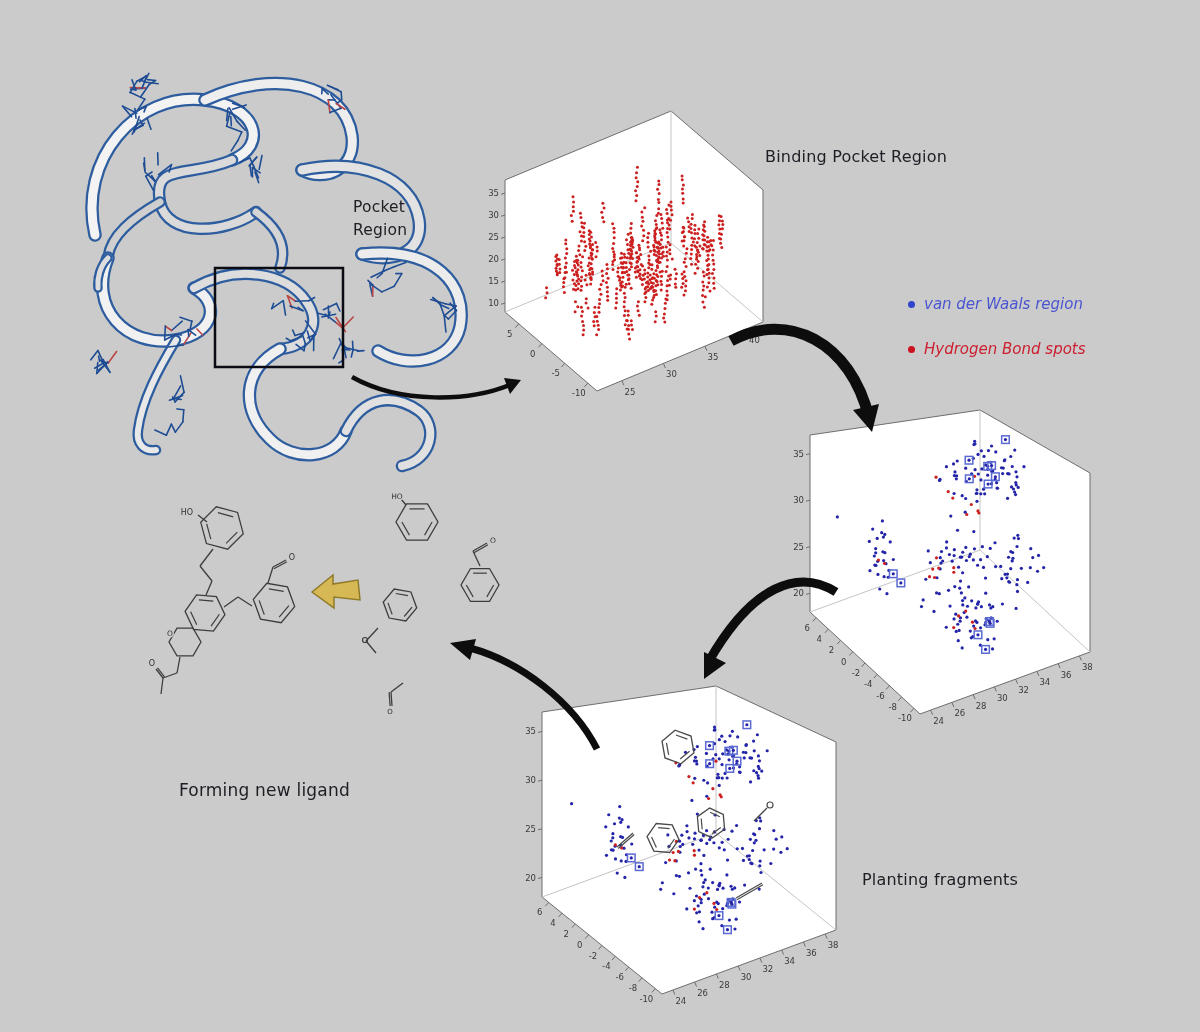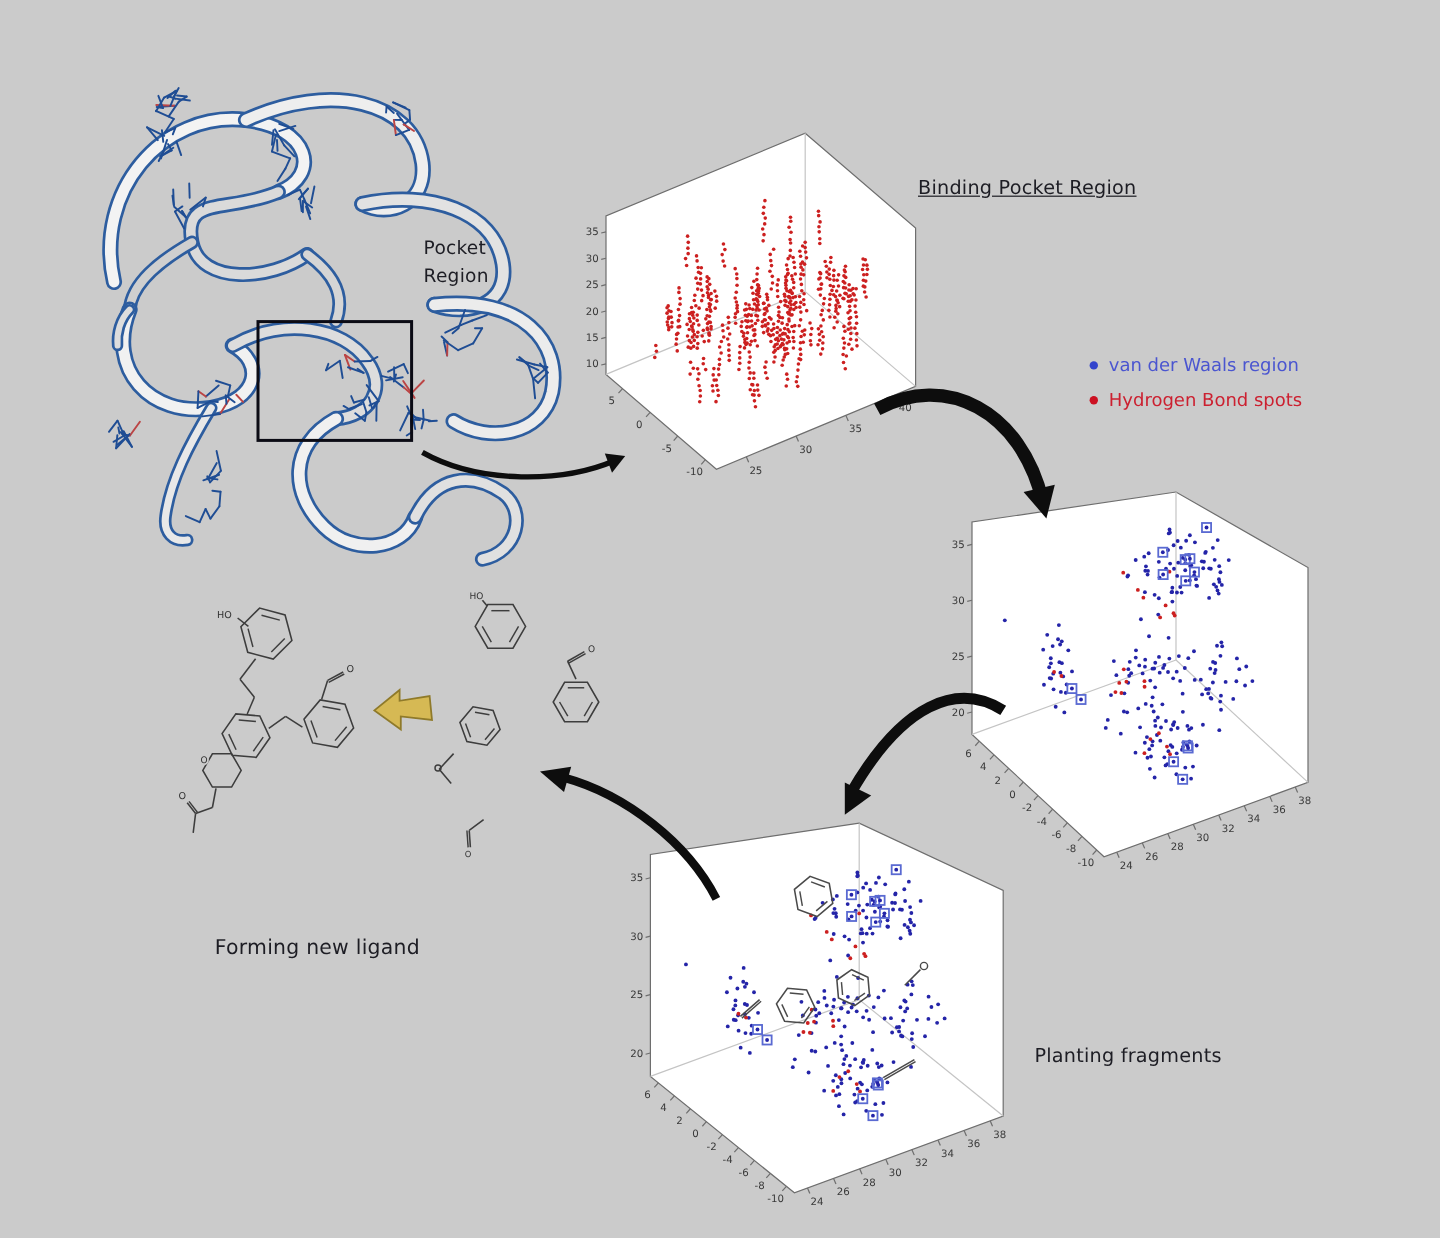--- a/index.html
+++ b/index.html
@@ -1,26 +1,26 @@
 <!DOCTYPE html>
 <html><head>
 <meta charset="utf-8">
 <style>
   html,body{margin:0;padding:0;background:#cbcbcb;}
   #canvas{position:relative;width:1200px;height:1032px;background:#cbcbcb;overflow:hidden;
           font-family:"DejaVu Sans","Liberation Sans",sans-serif;}
   .abs{position:absolute;}
   .caption{color:#1d1d24;font-weight:500;letter-spacing:.2px;white-space:nowrap;}
   #bp-label{left:353px;top:196px;font-size:15.5px;line-height:23px;}
-  #bpr-title{left:765px;top:147px;font-size:16px;text-decoration:underline;}
+  #bpr-title{left:765px;top:147px;font-size:16px;}
   #forming-label{left:179px;top:740px;font-size:17px;margin-top:40px;}
   #planting-label{left:862px;top:870px;font-size:16px;}
-  #legend{left:908px;top:293px;}
+  #legend{left:908px;top:293px;font-style:italic;}
   .legend-row{display:flex;align-items:center;height:22px;font-size:15px;}
-  .legend-row+.legend-row{margin-top:7px;}
+  .legend-row+.legend-row{margin-top:23px;}
   .legend-row:nth-child(3){margin-top:1px;}
   .lmark{display:inline-block;margin-right:9px;}
   svg{display:block;}
   svg text{font-family:"DejaVu Sans","Liberation Sans",sans-serif;}
 </style>
 </head>
 <body>
 
 <div id="canvas">
 

